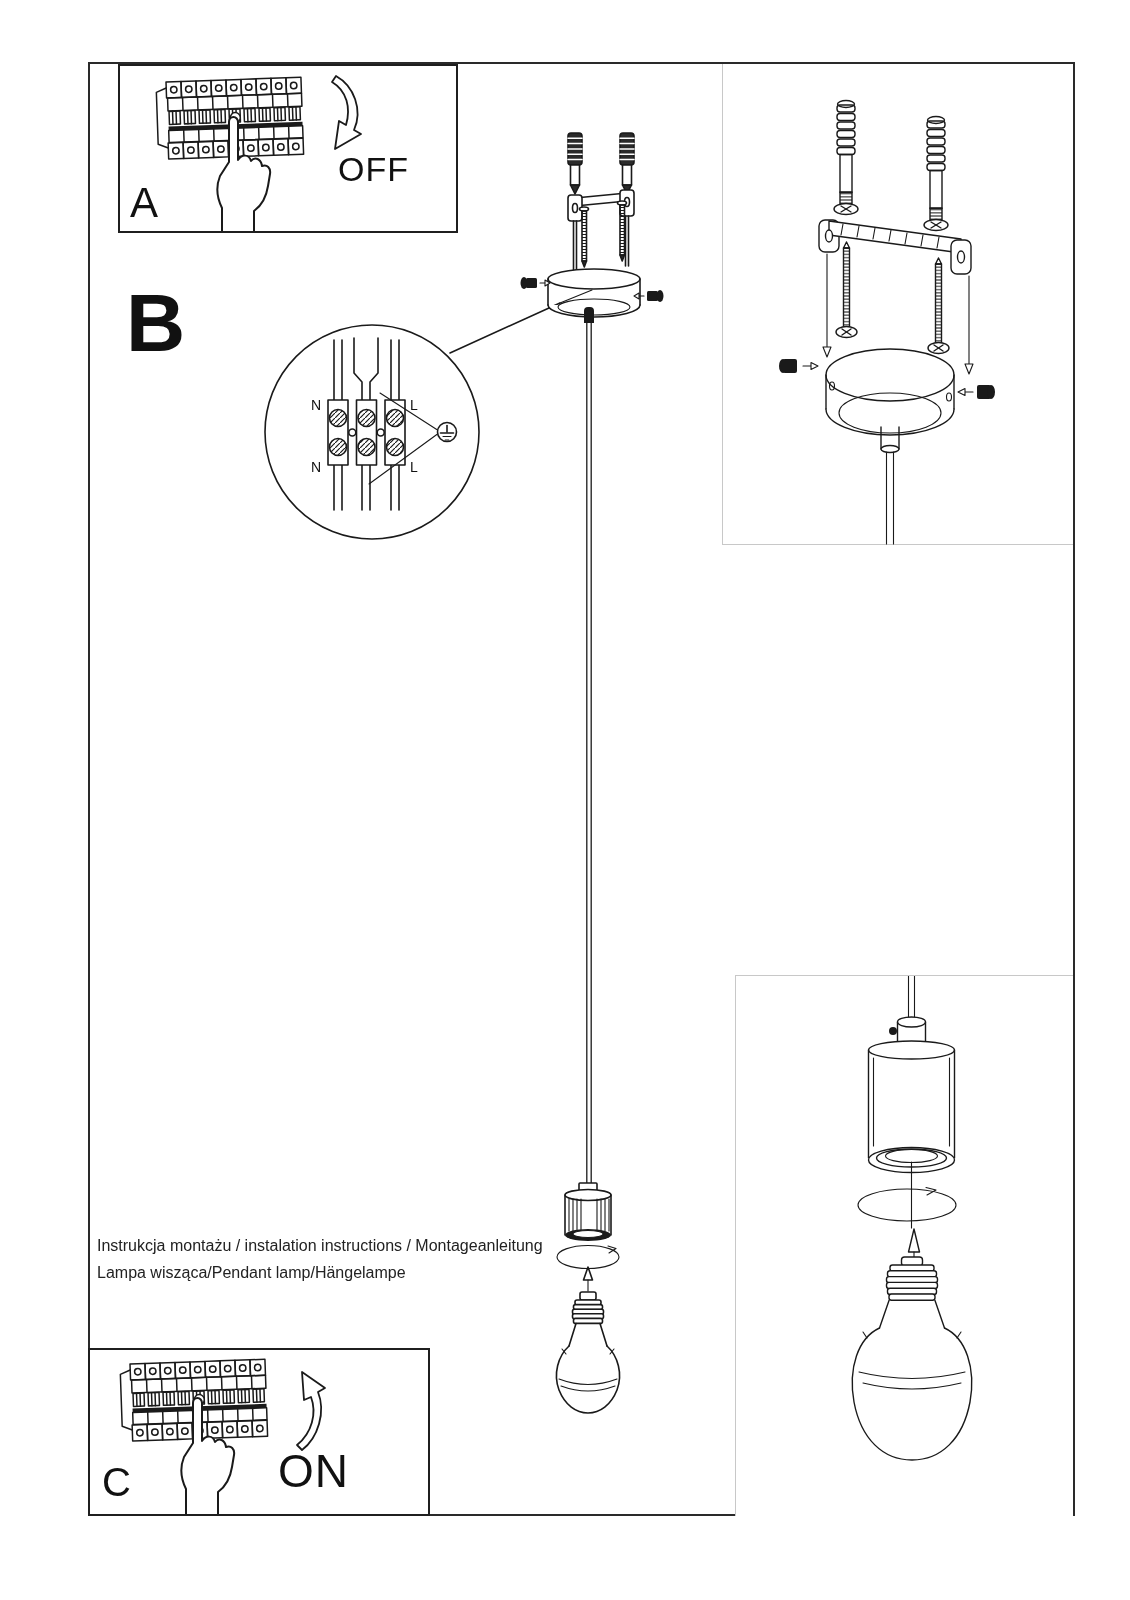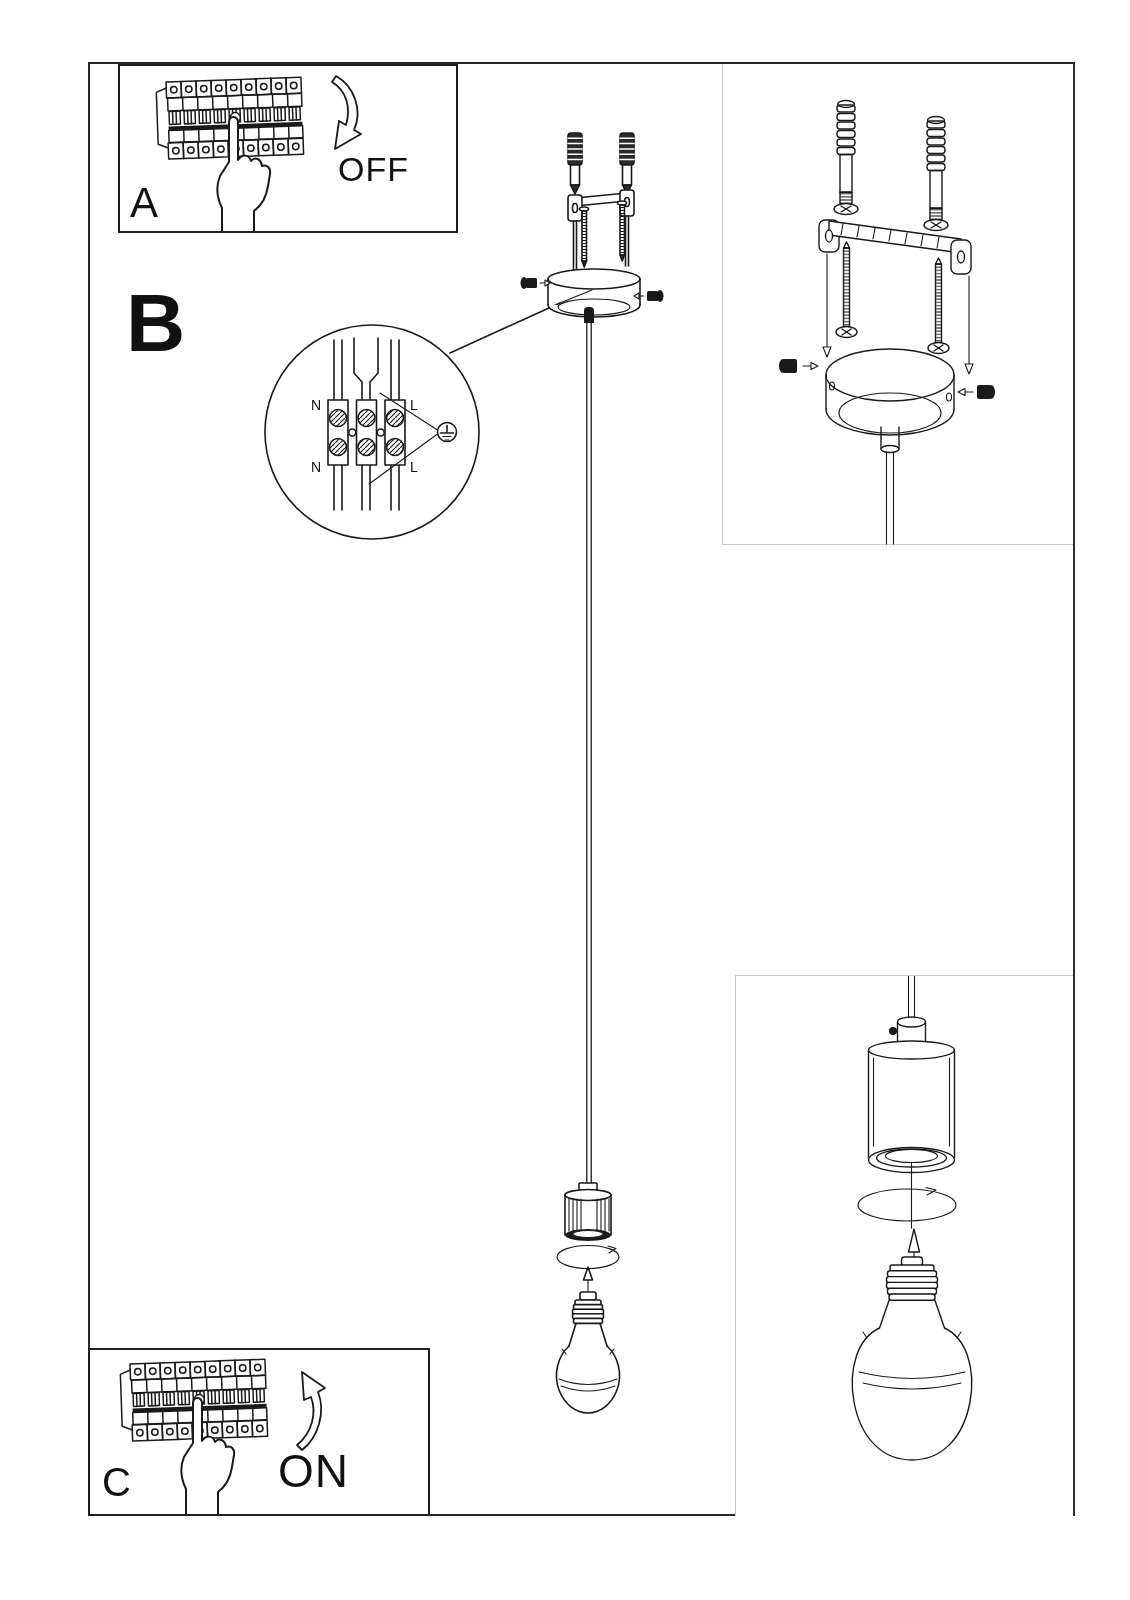--- a/index.html
+++ b/index.html
@@ -506,15 +506,17 @@
           <path class="wfill" style="stroke-width:2" d="M109,56 a4.5,5 0 0 1 9,0 L118,94 C122,88 129,88 131,95 C135,90 141,93 142,100 C147,98 151,102 150,108 L148,120 C146,133 141,140 134,145 L134,170 L102,170 L102,142 C97,132 96,120 100,110 L109,96 Z"></path>
         </g>
         <path class="wfill" style="stroke-width:1.8" d="M212,100 C228,88 236,62 228,42 L235,38 L212,22 L214,50 L221,47 C227,63 222,83 207,95 Z"></path>
       </g>
     </svg>
     <div class="abs step-letter" style="left:12px;top:112px;font-size:40px;">C</div>
     <div class="abs state-label" style="left:188px;top:98px;font-size:46px;">ON</div>
   </div>
 
   <div class="abs note">
+    <div>Instrukcja montażu / instalation instructions / Montageanleitung</div>
+    <div>Lampa wisząca/Pendant lamp/Hängelampe</div>
   </div>
 
 </div>
 
 </body></html>

